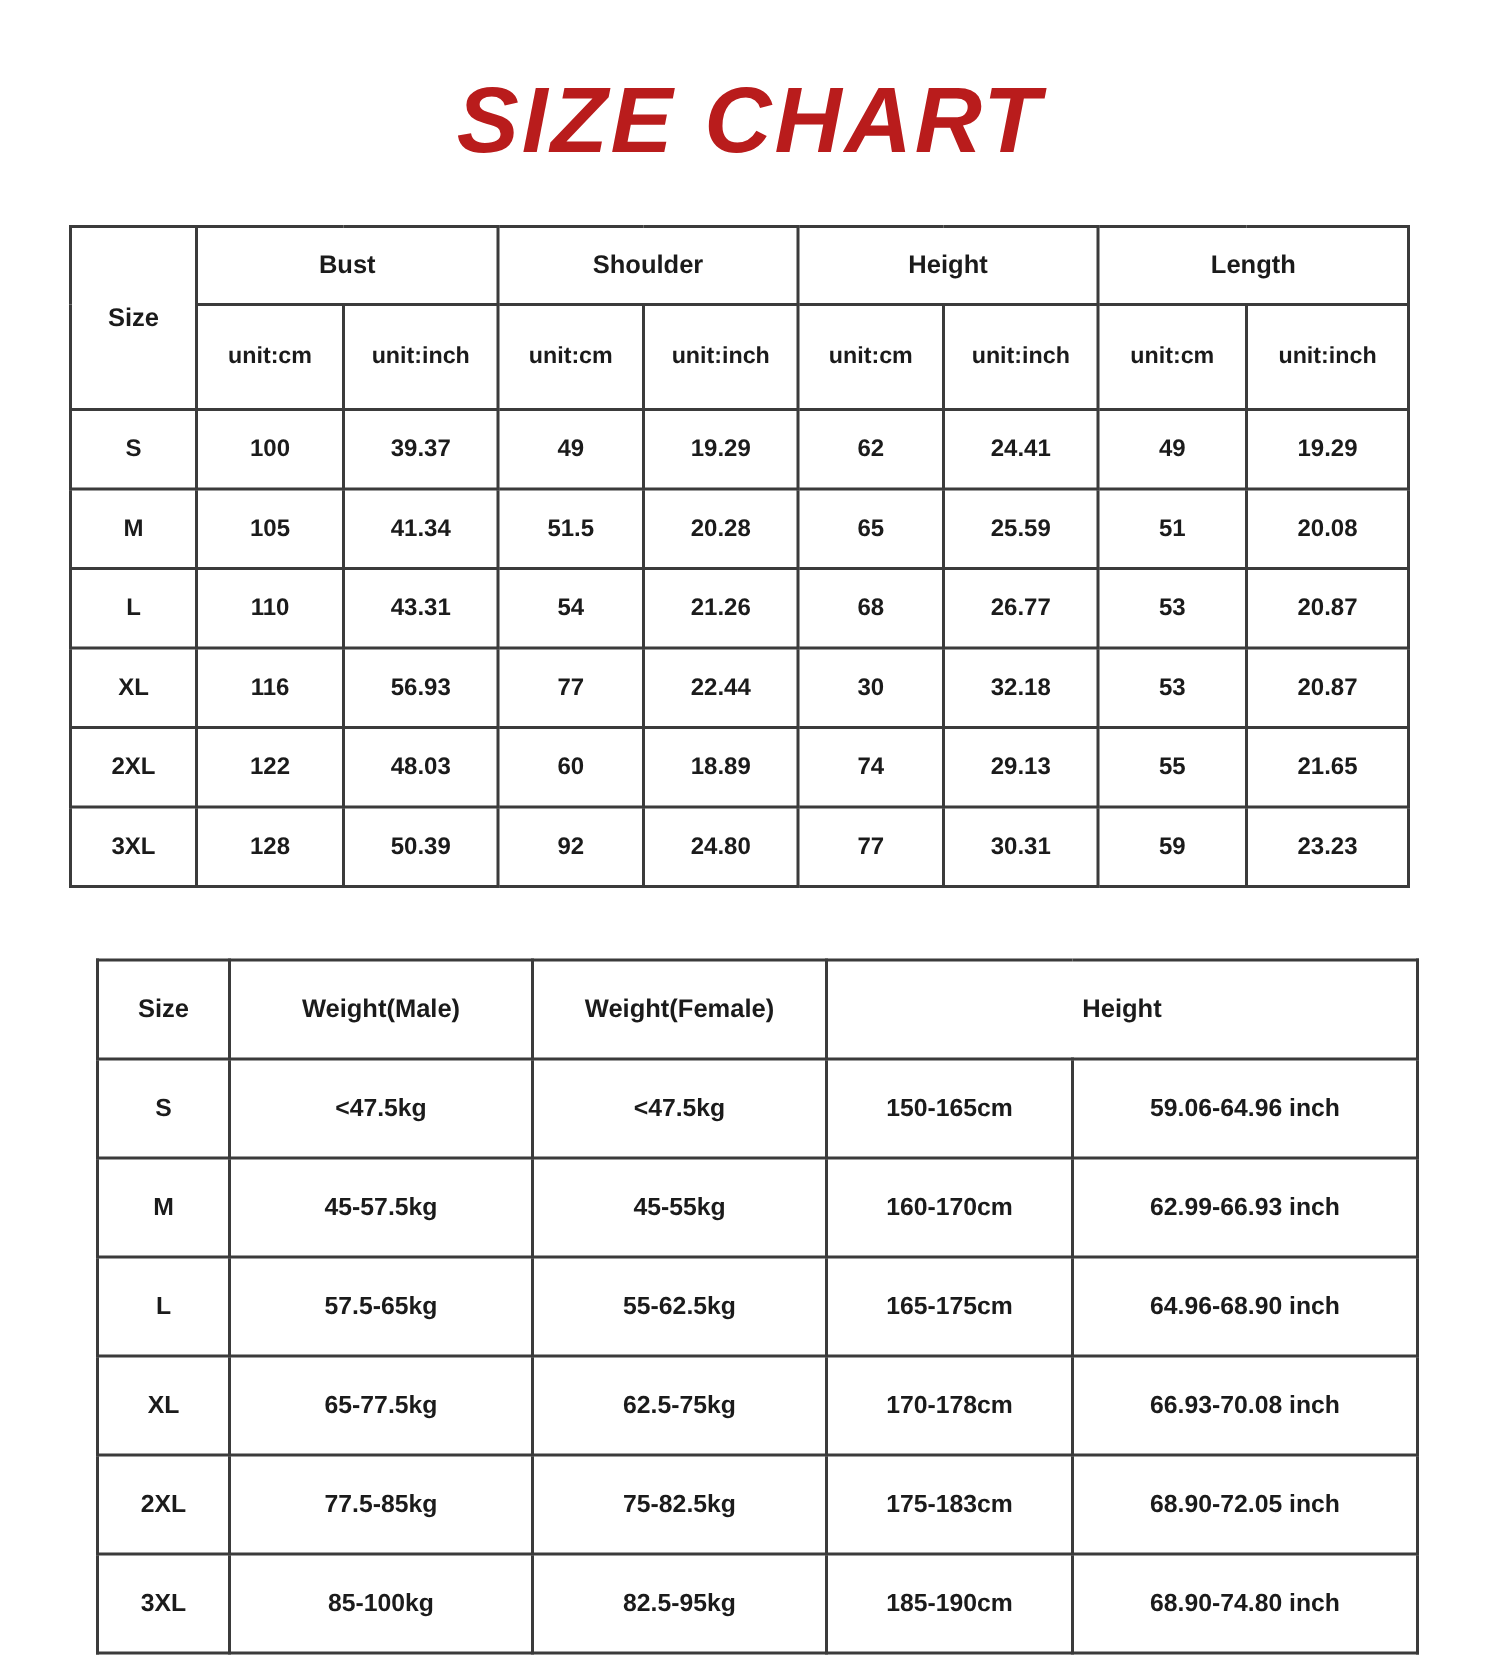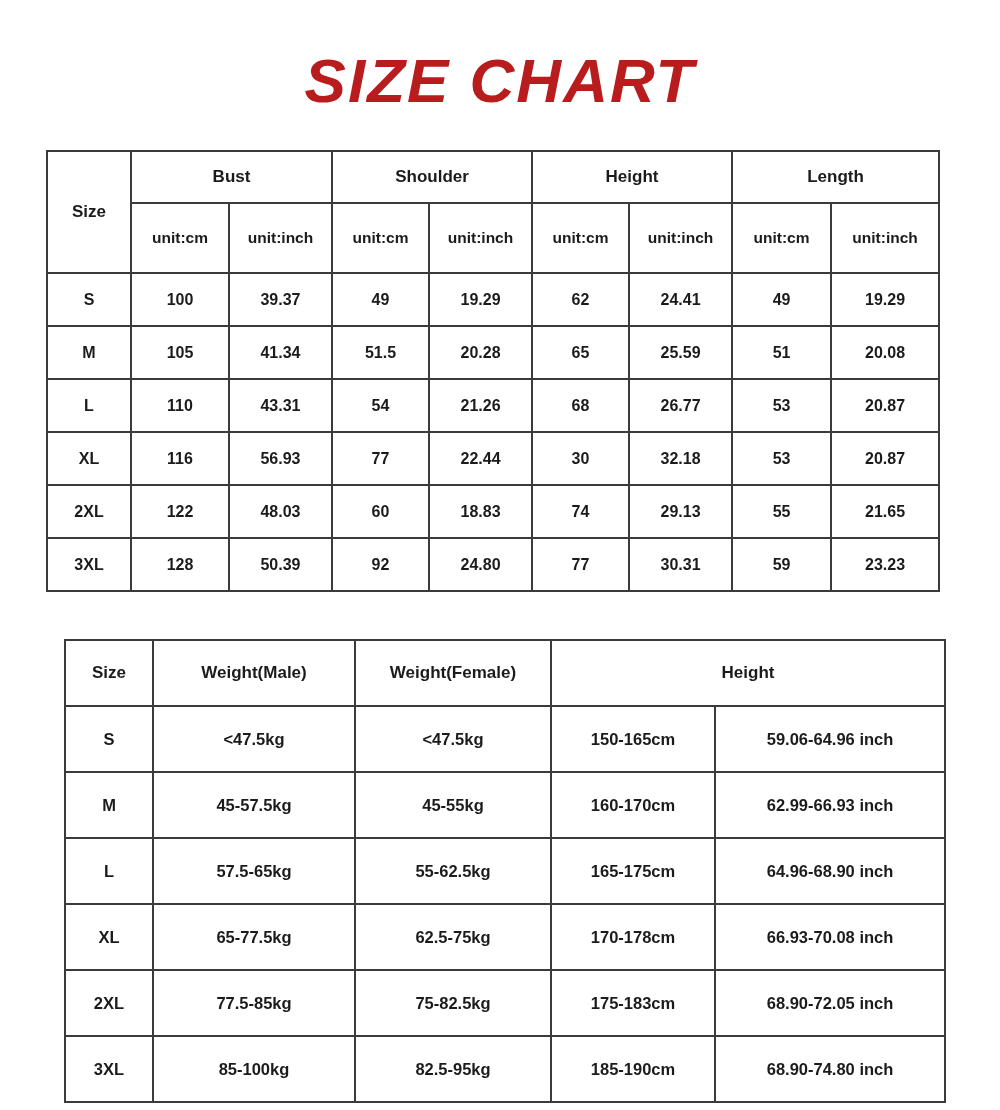--- a/index.html
+++ b/index.html
@@ -144,21 +144,21 @@
         <td>30</td>
         <td>32.18</td>
         <td>53</td>
         <td>20.87</td>
       </tr>
       <tr>
         <td>2XL</td>
         <td>122</td>
         <td>48.03</td>
         <td>60</td>
-        <td>18.83</td>
+        <td>18.89</td>
         <td>74</td>
         <td>29.13</td>
         <td>55</td>
         <td>21.65</td>
       </tr>
       <tr>
         <td>3XL</td>
         <td>128</td>
         <td>50.39</td>
         <td>92</td>

